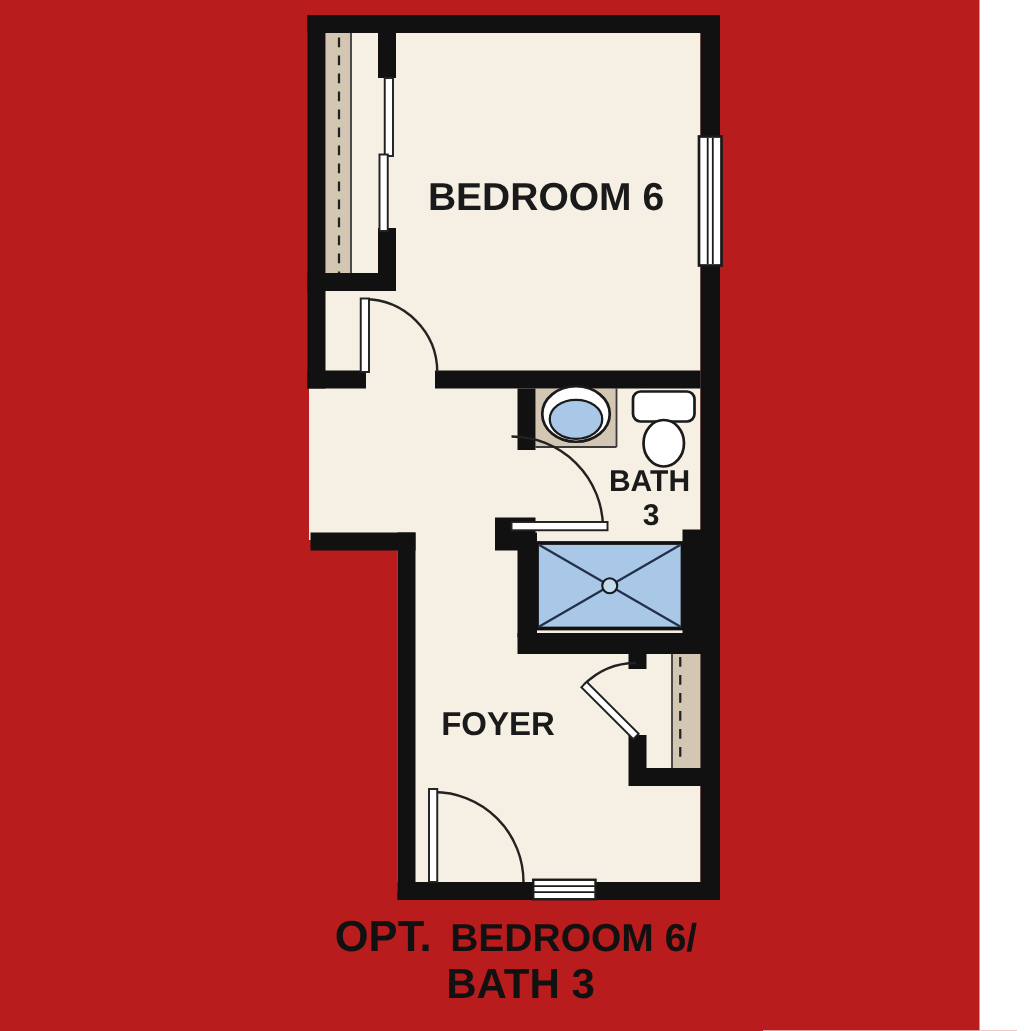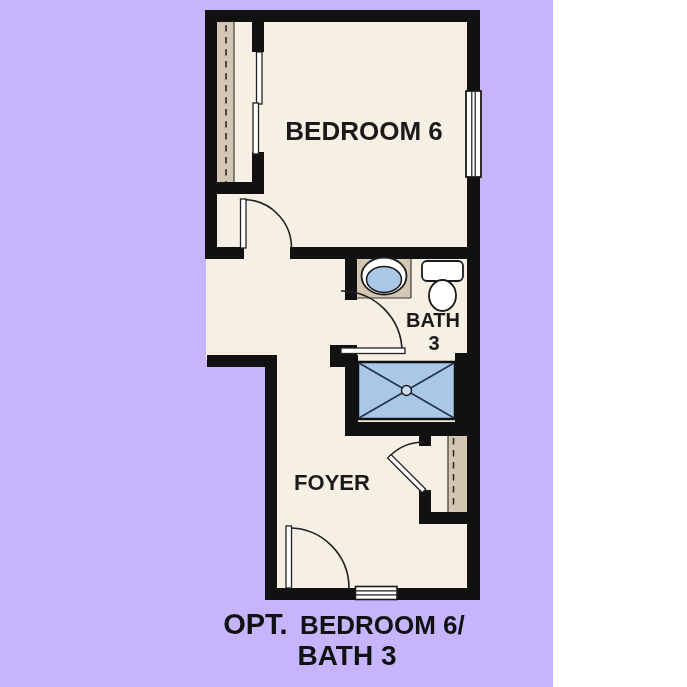--- a/index.html
+++ b/index.html
@@ -5,23 +5,23 @@
   html, body {
     margin: 0;
     padding: 0;
     width: 687px;
     height: 687px;
     background: #ffffff;
     font-family: "Liberation Sans", sans-serif;
   }
   .stage {
     position: relative;
-    width: 553px;
+    width: 653px;
     height: 687px;
-    background: #c4b5fd;
+    background: #b91c1c;
     overflow: hidden;
   }
   svg { display: block; }
   .room-label {
     font-family: "Liberation Sans", sans-serif;
     font-weight: bold;
     fill: #1a1a1a;
   }
   .caption-text {
     font-family: "Liberation Sans", sans-serif;

